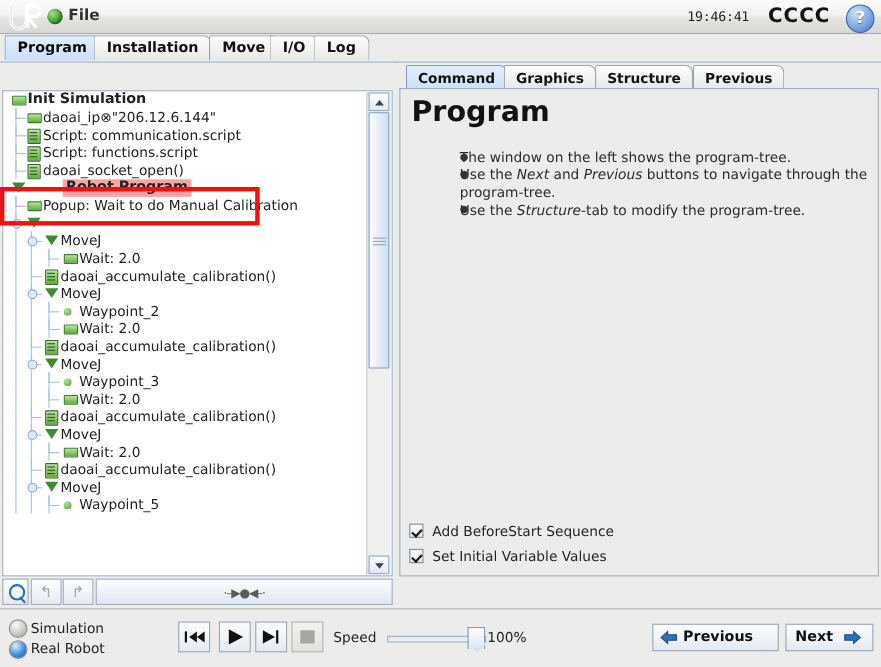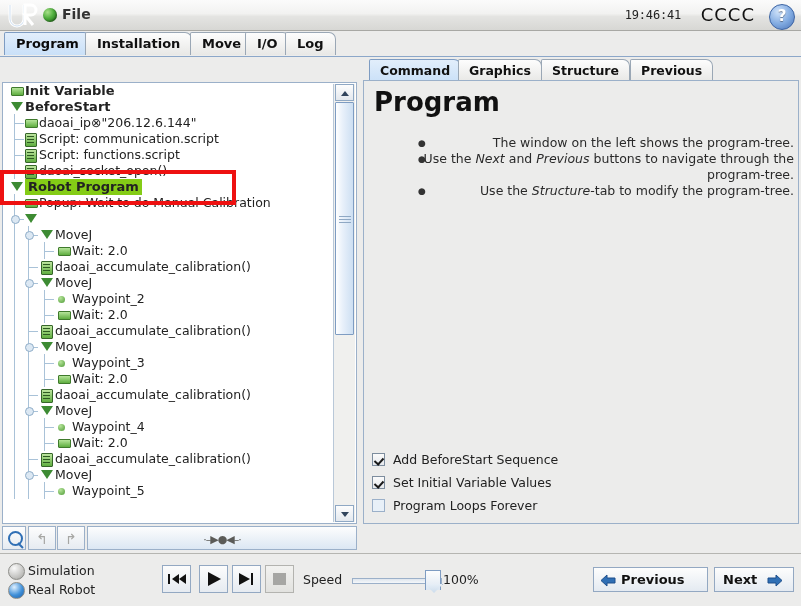--- a/index.html
+++ b/index.html
@@ -17,21 +17,21 @@
     background:linear-gradient(to bottom,#fbfbfb 0%,#f2f2f1 45%,#e4e4e2 55%,#d7d7d4 100%);
     border-bottom:1px solid #a8a8a4;
   }
   .ur-logo{position:absolute;left:6px;top:2px;width:32px;height:26px;}
   .globe{position:absolute;left:43px;top:8px;width:14px;height:14px;border-radius:50%;
     background:radial-gradient(circle at 33% 30%,#a8e08a 0%,#4fae3d 45%,#1f6b18 100%);
     box-shadow:inset -1px -1px 2px rgba(0,0,0,.35);}
   .file-label{position:absolute;left:62px;top:6px;font-size:14px;font-weight:bold;color:#333;}
   .clock{position:absolute;right:120px;top:8px;font-size:12px;color:#222;
     font-family:"DejaVu Sans Mono","Liberation Mono",monospace;letter-spacing:-.2px;}
-  .cccc{position:absolute;right:46px;top:4px;font-size:18px;font-weight:normal;
+  .cccc{position:absolute;right:46px;top:4px;font-size:18px;font-weight:bold;
     letter-spacing:1px;color:#111;}
   .help-btn{position:absolute;right:6px;top:4px;width:24px;height:24px;border-radius:50%;
     background:radial-gradient(circle at 35% 28%,#cfe2fa 0%,#7fa9e0 55%,#4a72b5 100%);
     border:1px solid #3c64a4;color:#fff;font-size:15px;font-weight:bold;
     text-align:center;line-height:23px;text-shadow:0 1px 1px rgba(0,0,0,.4);}
 
   
   .tabstrip{position:absolute;left:0;top:31px;width:801px;height:25px;
     background:#ececeb;border-bottom:1px solid #8ca7c9;}
   .mtab{position:absolute;top:1px;height:23px;line-height:22px;padding:0 11px;
@@ -52,21 +52,21 @@
     background:#f0f0ee;border:1px solid #b2b2af;border-top:none;}
   .save-ico:after{content:"";position:absolute;left:3px;bottom:1px;width:11px;height:6px;background:#eeeeec;}
   .filename{position:absolute;left:38px;top:4px;font-size:13px;color:#333;}
 
   .treebox{position:absolute;left:2px;top:25px;width:355px;height:442px;
     background:#fff;border:1px solid #9bb0c9;box-sizing:border-box;overflow:hidden;}
   .treeclip{position:absolute;left:0;top:0;width:330px;height:440px;overflow:hidden;}
   .row{position:relative;height:16px;line-height:16px;white-space:nowrap;font-size:12.5px;color:#222;}
   .row .lbl{position:absolute;top:0;}
   .row.bold .lbl{font-weight:bold;font-size:13px;}
-  .row.sel .lbl{background:#84cc16;padding:0 3px;}
+  .row.sel .lbl{background:#fca5a5;padding:0 3px;margin-left:32px;}
 
   
   .ic{position:absolute;top:3px;}
   .ic-bar{width:11px;height:7px;background:linear-gradient(to bottom,#b6e59a,#5ead3f);
     border:1px solid #3f7a2c;border-radius:1px;top:4px;}
   .ic-tri{width:0;height:0;border-left:6px solid transparent;border-right:6px solid transparent;
     border-top:9px solid #3d8b33;top:3px;}
   .ic-script{width:10px;height:12px;background:linear-gradient(to bottom,#bde59f,#5fae40);
     border:1px solid #36662a;border-radius:1px;top:2px;}
   .ic-script i{position:absolute;left:1px;top:2px;width:7px;height:1px;background:#2d5a22;
@@ -112,21 +112,21 @@
   .rtabs{position:absolute;left:2px;top:2px;height:22px;}
   .rtab{position:absolute;top:0;height:22px;line-height:21px;padding:0 10px;
     font-size:12.5px;font-weight:bold;color:#111;box-sizing:border-box;
     background:linear-gradient(to bottom,#fdfdfd,#e8e8e6);
     border:1px solid #9aa7b5;border-bottom:none;border-radius:2px 7px 0 0;white-space:nowrap;}
   .rtab.active{background:linear-gradient(to bottom,#e2eefb,#cbe1f8);border-color:#7e9cc2;}
   .rbody{position:absolute;left:2px;top:23px;width:436px;height:444px;
     background:#ececeb;border:1px solid #9bb0c9;box-sizing:border-box;}
   .ptitle{position:absolute;left:10px;top:6px;font-size:26px;font-weight:bold;color:#111;}
   .bullets{position:absolute;left:40px;top:54px;width:390px;font-size:12.5px;color:#2a2a2a;line-height:16px;}
-  .bullets li{margin:0 0 0 0;text-align:right;}
+  .bullets li{margin:0 0 0 0;}
   .bullets ul{margin:0;padding:0 0 0 14px;list-style:none;}
   .bullets li:before{content:"\25CF";position:absolute;left:0;font-size:9px;color:#333;}
   .bullets li{position:relative;padding-left:0;}
   .chk-area{position:absolute;left:8px;bottom:6px;width:420px;}
   .chkrow{position:relative;height:23px;line-height:23px;font-size:12.5px;color:#222;}
   .cbox{position:absolute;left:0;top:5px;width:13px;height:13px;box-sizing:border-box;
     background:#fff;border:1px solid #7d8d9e;}
   .cbox.on{background:linear-gradient(to bottom,#fbfbfb,#e6e9ed);}
   .cbox.on:after{content:"";position:absolute;left:3px;top:2px;width:4px;height:7px;
     border:solid #1a1a1a;border-width:0 2px 2px 0;transform:rotate(42deg);}
@@ -188,25 +188,21 @@
     <div class="mtab" style="left:285px">Log</div>
   </div>
 
   <div class="leftpane">
 
 
     <div class="treebox">
       <div class="treeclip" id="tree-rows">
           <div class="row bold">
             <i class="ic ic-bar" style="left: 8px;"></i>
-            <span class="lbl" style="left: 22px;">Init Variable</span>
-          </div>
-          <div class="row bold">
-            <i class="ic ic-tri" style="left: 8px;"></i>
-            <span class="lbl" style="left: 22px;">BeforeStart</span>
+            <span class="lbl" style="left: 22px;">Init Simulation</span>
           </div>
           <div class="row">
             <i class="vline" style="left: 11px;"></i>
             <i class="elbow" style="left: 11px;"></i>
             <i class="ic ic-bar" style="left: 22px;"></i>
             <span class="lbl" style="left: 36px;">daoai_ip⊗"206.12.6.144"</span>
           </div>
           <div class="row">
             <i class="vline" style="left: 11px;"></i>
             <i class="elbow" style="left: 11px;"></i>
@@ -338,28 +334,20 @@
             </i>
             <span class="lbl" style="left: 52px;">daoai_accumulate_calibration()</span>
           </div>
           <div class="row">
             <i class="vline" style="left: 11px;"></i>
             <i class="vline" style="left: 25px;"></i>
             <i class="elbow" style="left: 25px;"></i>
             <i class="handle" style="left: 22px;"></i>
             <i class="ic ic-tri" style="left: 38px;"></i>
             <span class="lbl" style="left: 52px;">MoveJ</span>
-          </div>
-          <div class="row">
-            <i class="vline" style="left: 11px;"></i>
-            <i class="vline" style="left: 25px;"></i>
-            <i class="vline" style="left: 41px;"></i>
-            <i class="elbow" style="left: 41px;"></i>
-            <i class="ic ic-dot" style="left: 55px;"></i>
-            <span class="lbl" style="left: 69px;">Waypoint_4</span>
           </div>
           <div class="row">
             <i class="vline" style="left: 11px;"></i>
             <i class="vline" style="left: 25px;"></i>
             <i class="vline" style="left: 41px;"></i>
             <i class="elbow" style="left: 41px;"></i>
             <i class="ic ic-bar" style="left: 55px;"></i>
             <span class="lbl" style="left: 69px;">Wait: 2.0</span>
           </div>
           <div class="row">
@@ -441,24 +429,20 @@
 
       <div class="chk-area">
         <div class="chkrow">
           <span class="cbox on"></span>
           <span class="chklbl">Add BeforeStart Sequence</span>
         </div>
         <div class="chkrow">
           <span class="cbox on"></span>
           <span class="chklbl">Set Initial Variable Values</span>
         </div>
-        <div class="chkrow">
-          <span class="cbox off"></span>
-          <span class="chklbl">Program Loops Forever</span>
-        </div>
       </div>
     </div>
   </div>
 
   <div class="bottom"></div>
 
   <span class="radio off" style="left:8px;top:563px"></span>
   <span class="rlbl" style="left:28px;top:563px">Simulation</span>
   <span class="radio on" style="left:8px;top:582px"></span>
   <span class="rlbl" style="left:28px;top:582px">Real Robot</span>

